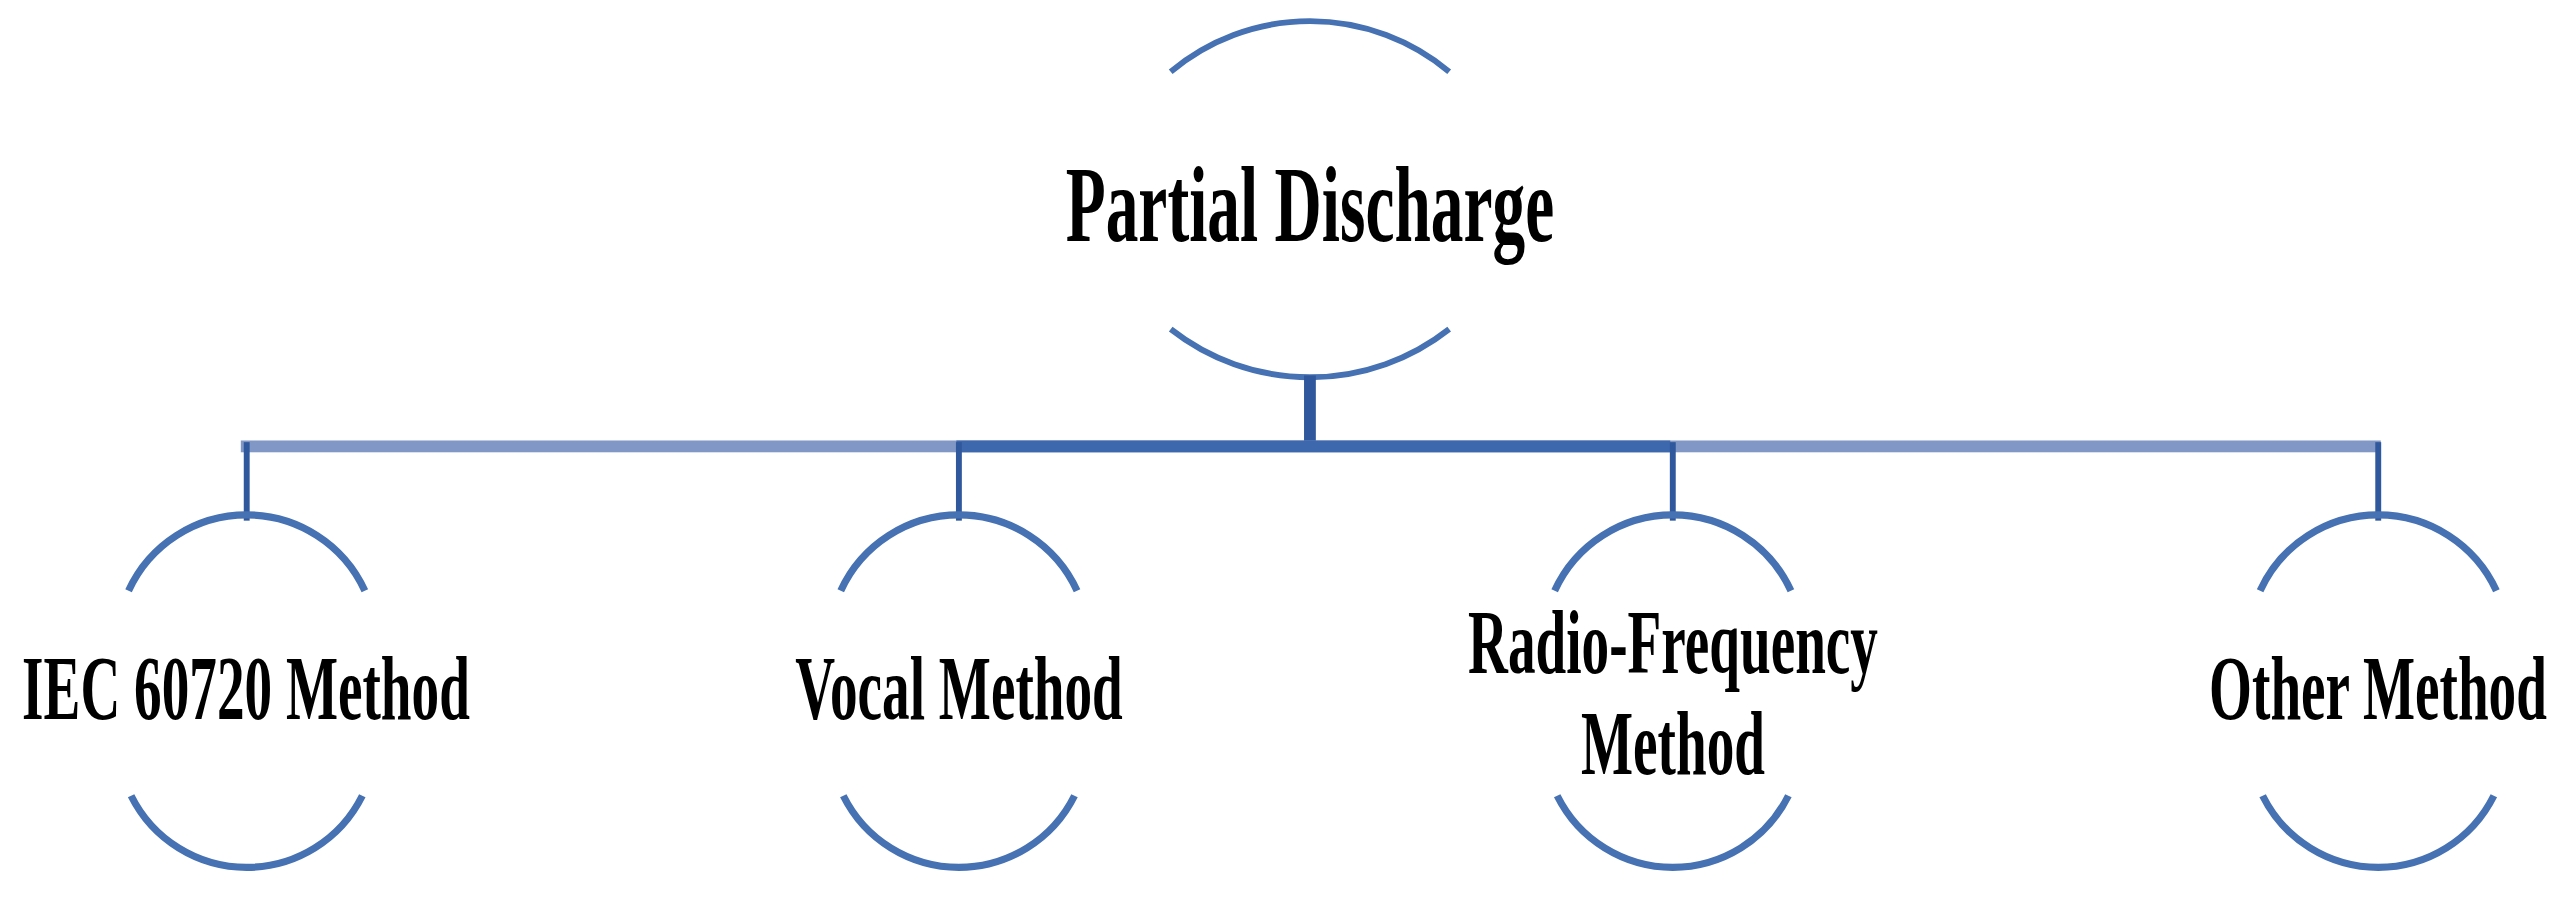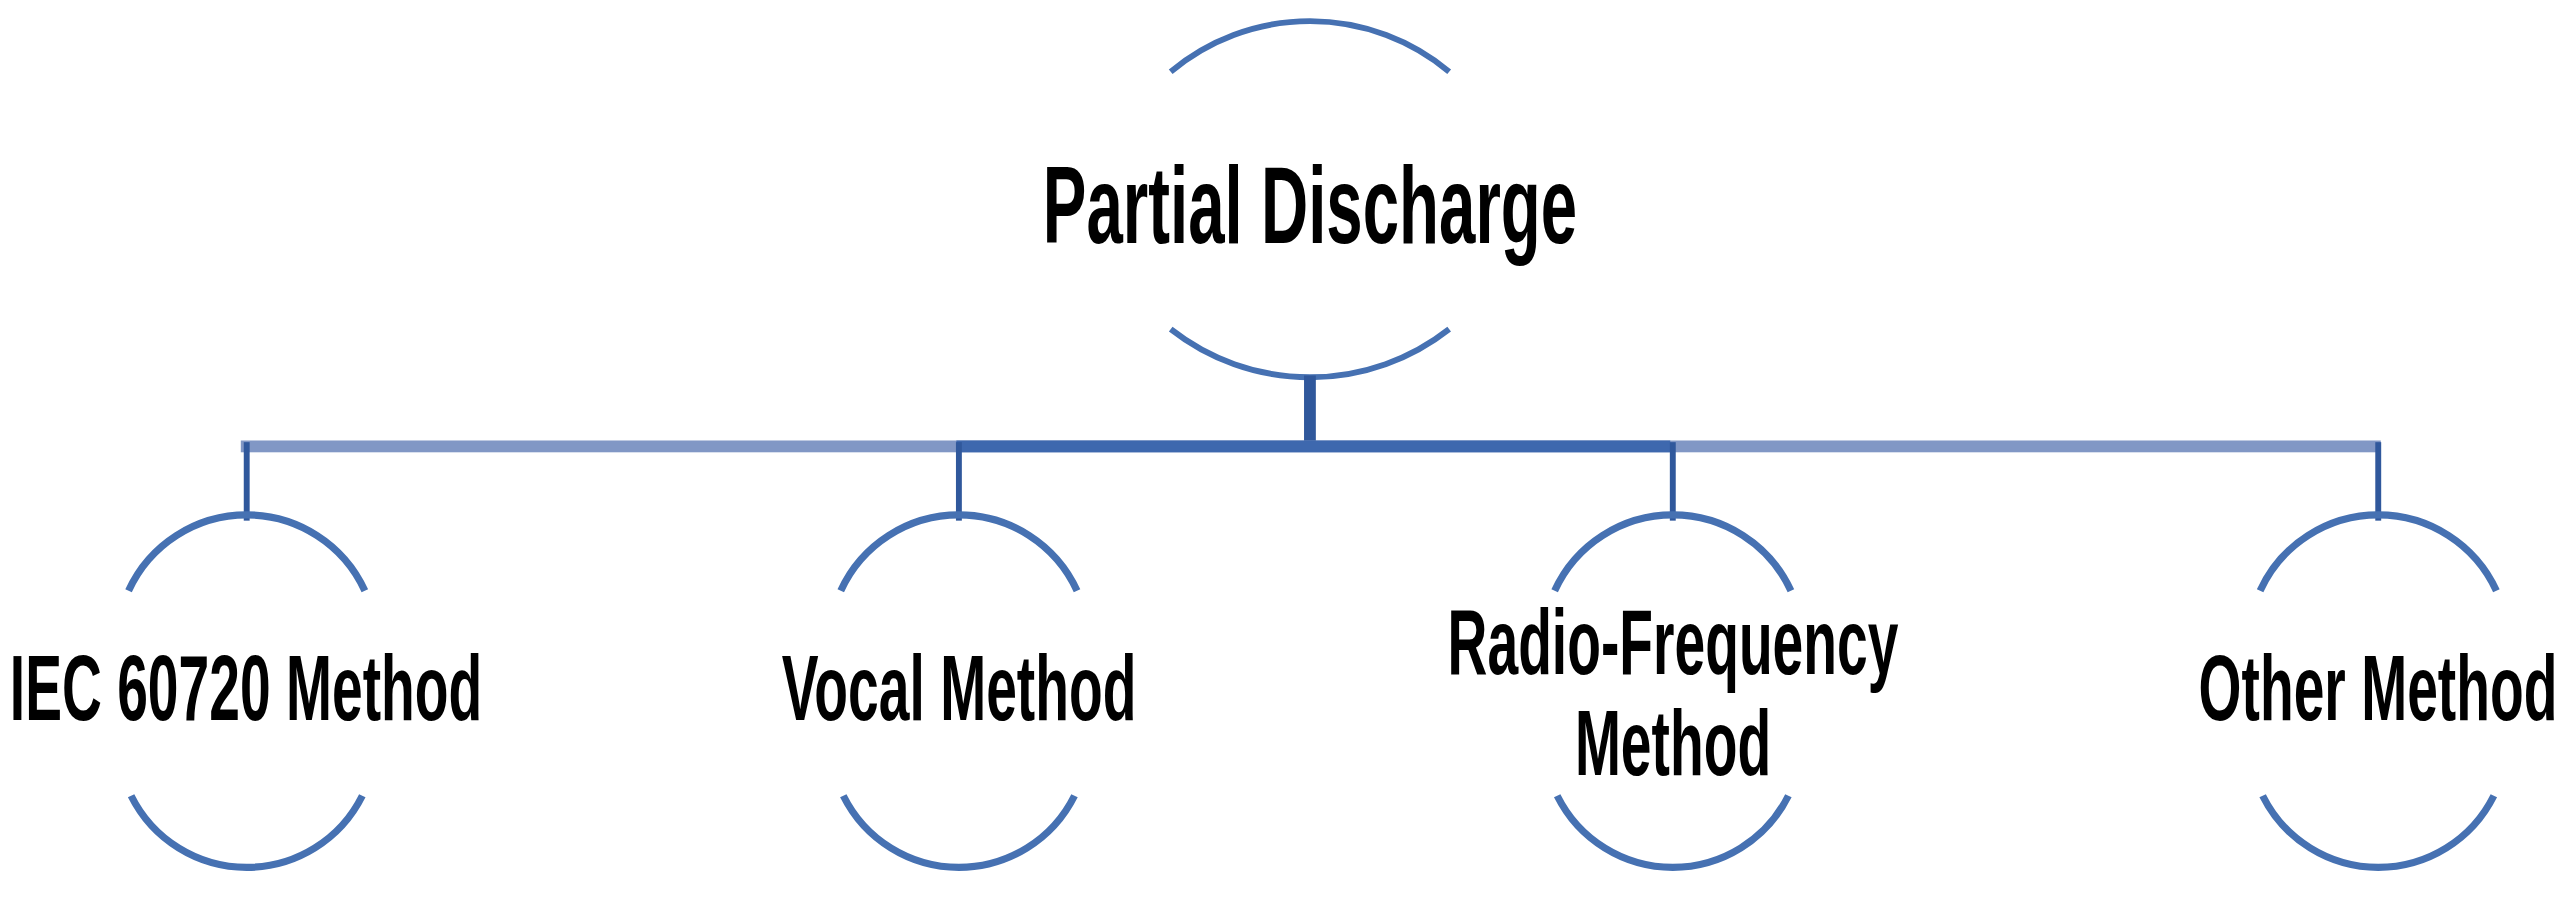--- a/index.html
+++ b/index.html
@@ -15,21 +15,21 @@
     padding: 0;
     overflow: hidden;
     background: var(--background);
   }
   .stage {
     position: relative;
     width: 2576px;
     height: 897px;
     background: var(--background);
     overflow: hidden;
-    font-family: Liberation Sans, sans-serif;
+    font-family: Liberation Serif, serif;
   }
   .connector-svg {
     position: absolute;
     left: 0;
     top: 0;
   }
   .arc {
     fill: none;
     stroke: var(--arc);
     stroke-linecap: butt;

